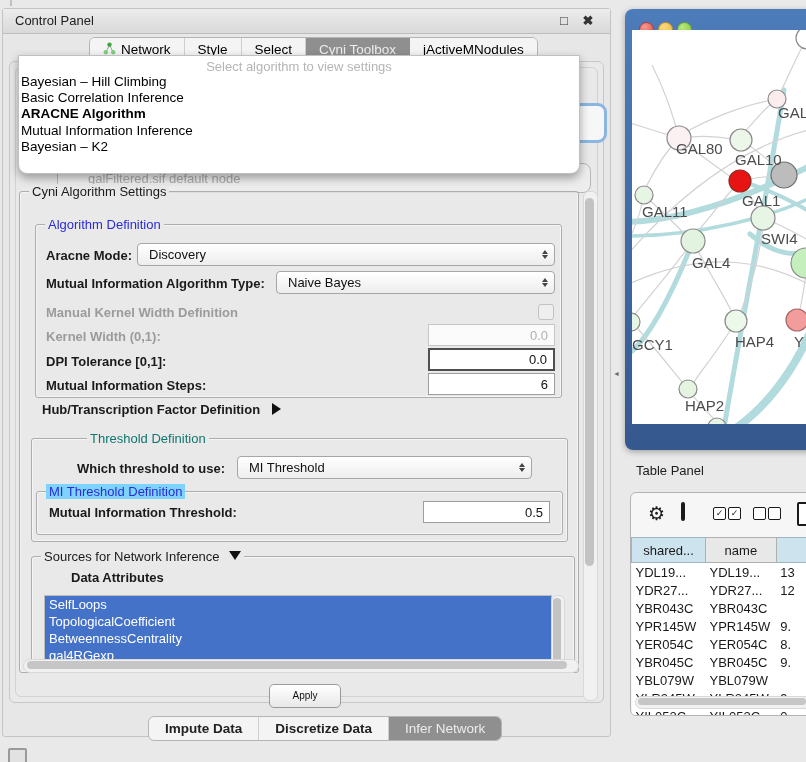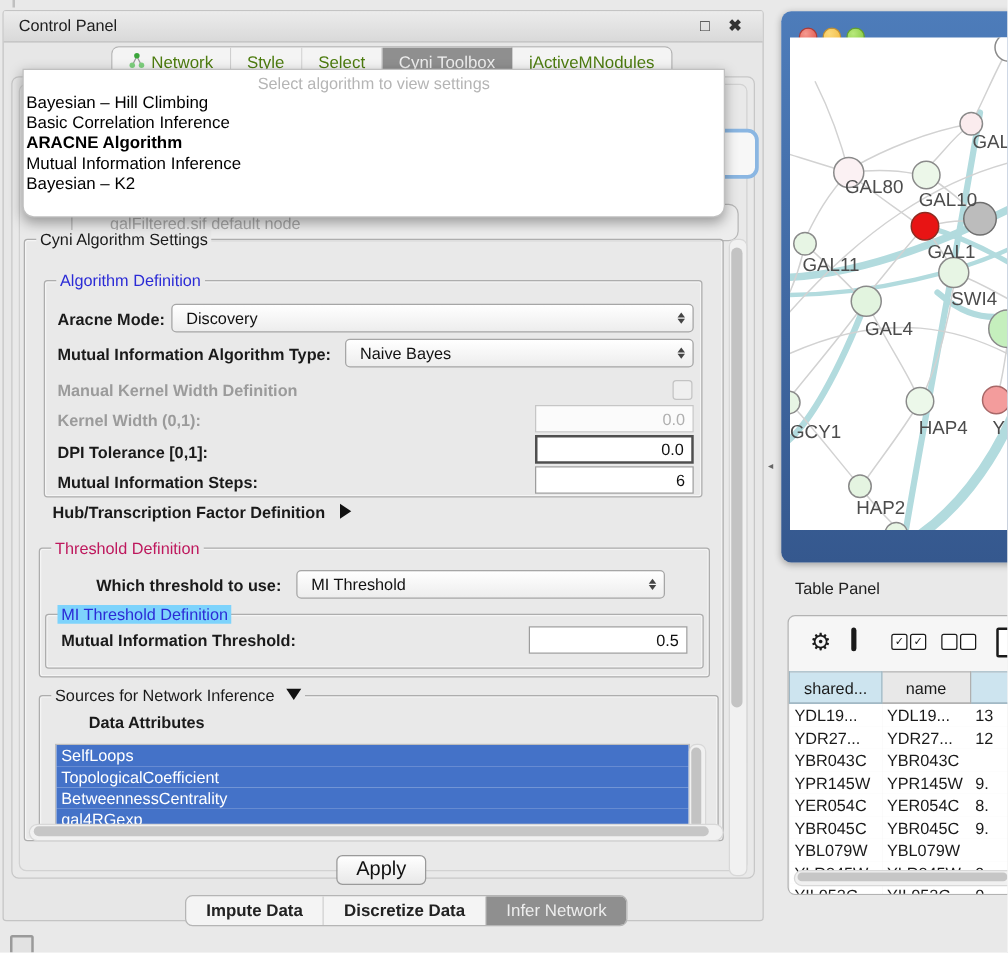--- a/index.html
+++ b/index.html
@@ -8,21 +8,21 @@
   .abs{position:absolute;}
 
   
   #control-panel{left:2px;top:8px;width:607px;height:727px;background:#e7e7e7;border:1px solid #c4c4c4;border-radius:3px;}
   #cp-titlebar{left:0;top:0;width:100%;height:24px;background:linear-gradient(#ececec,#d9d9d9);border-bottom:1px solid #bdbdbd;}
   #cp-title{left:12px;top:4px;font-size:13px;color:#202020;}
   .titlebar-btn{top:4px;width:16px;height:16px;font-size:13px;color:#333;text-align:center;line-height:16px;cursor:default;}
 
   
   #top-tabs{left:86px;top:28px;height:23px;display:flex;align-items:stretch;background:#f4f4f4;border:1px solid #b5b5b5;border-radius:6px;overflow:hidden;}
-  .ttab{display:flex;align-items:center;padding:0 13px;font-size:13.5px;color:#4d7c0f;border-right:1px solid #cfcfcf;background:#f4f4f4;white-space:nowrap;}
+  .ttab{display:flex;align-items:center;padding:0 13px;font-size:13.5px;color:#000000;border-right:1px solid #cfcfcf;background:#f4f4f4;white-space:nowrap;}
   .ttab:last-child{border-right:none;}
   .ttab.sel{background:#8f8f8f;color:#efefef;border-right-color:#8f8f8f;}
   .ttab .neticon{margin-right:5px;}
 
   
   #cp-content{left:6px;top:52px;width:593px;height:640px;border:1px solid #c7c7c7;border-radius:6px;background:#e9e9e9;}
   #cp-inner{left:12px;top:58px;width:581px;height:628px;border:1px solid #d2d2d2;border-radius:6px;}
 
   
   #combo-fragment{left:556px;top:94px;width:42px;height:34px;border:3px solid #8ab6e2;border-radius:9px;background:#f7f7f7;}
@@ -32,21 +32,21 @@
   #algo-popup{left:18px;top:55px;width:560px;height:117px;background:#ffffff;border:1px solid #c0c0c0;border-radius:0 0 9px 9px;box-shadow:0 4px 10px rgba(0,0,0,.35);z-index:30;}
   #popup-prompt{width:100%;text-align:center;color:#b5b5b5;font-size:13px;padding-top:3px;}
   .popup-item{padding-left:2px;font-size:13.5px;line-height:16.2px;color:#000;white-space:nowrap;}
   .popup-item.bold{font-weight:bold;}
 
   
   .groupbox{border:1px solid #adadad;border-radius:3px;box-shadow:inset 0 0 0 1px rgba(255,255,255,.55);}
   .grouptitle{position:absolute;top:-8px;left:9px;background:#e9e9e9;padding:0 3px;font-size:13px;}
   .t-black{color:#1a1a1a;}
   .t-blue{color:#2b2bd6;}
-  .t-green{color:#be185d;}
+  .t-green{color:#0f766e;margin-left:46px;}
 
   .flabel{font-weight:bold;font-size:13px;color:#1a1a1a;white-space:nowrap;}
   .flabel.dis{color:#9b9b9b;}
 
   .combo{background:linear-gradient(#ffffff,#ededed);border:1px solid #a6a6a6;border-radius:4px;display:flex;align-items:center;box-sizing:border-box;}
   .combo .cval{flex:1;padding-left:11px;font-size:13px;color:#111;}
   .combo .spin{width:18px;display:flex;flex-direction:column;align-items:center;justify-content:center;gap:1px;}
   .combo .spin i{display:block;width:0;height:0;border-left:3.5px solid transparent;border-right:3.5px solid transparent;}
   .combo .spin i.up{border-bottom:4px solid #444;}
   .combo .spin i.dn{border-top:4px solid #444;}
@@ -61,21 +61,21 @@
   .arrow-down{display:inline-block;width:0;height:0;border-left:6.5px solid transparent;border-right:6.5px solid transparent;border-top:9px solid #111;vertical-align:1px;}
 
   
   #attr-list{left:41px;top:586px;width:506px;height:72px;background:#fff;border:1px solid #bdbdbd;overflow:hidden;}
   .attr-item{height:17px;line-height:17px;background:#4472c8;color:#fff;font-size:13px;padding-left:4px;}
   .vscroll{background:#f1f1f1;border:1px solid #d8d8d8;border-radius:6px;}
   .vthumb{position:absolute;left:1px;background:#c3c3c3;border-radius:6px;}
   .hscroll{background:#f1f1f1;border:1px solid #d8d8d8;border-radius:7px;}
   .hthumb{position:absolute;top:1px;background:#c6c6c6;border-radius:6px;}
 
-  #apply-btn{left:266px;top:675px;width:70px;height:22px;background:linear-gradient(#ffffff,#e8e8e8);border:1px solid #9a9a9a;border-radius:5px;font-size:16px;text-align:center;line-height:21px;color:#111;}
+  #apply-btn{left:266px;top:675px;width:70px;height:22px;background:linear-gradient(#ffffff,#e8e8e8);border:1px solid #9a9a9a;border-radius:5px;font-size:10px;text-align:center;line-height:21px;color:#111;}
 
   
   #bottom-tabs{left:145px;top:707px;height:23px;display:flex;background:#f4f4f4;border:1px solid #b5b5b5;border-radius:6px;overflow:hidden;}
   .btab{display:flex;align-items:center;padding:0 16px;font-size:13.5px;font-weight:bold;color:#222;border-right:1px solid #cfcfcf;white-space:nowrap;}
   .btab:last-child{border-right:none;}
   .btab.sel{background:#8f8f8f;color:#ededed;font-weight:normal;}
 
   
   #splitter-mark{left:613px;top:370px;width:5px;height:7px;color:#666;font-size:7px;line-height:7px;}
 

